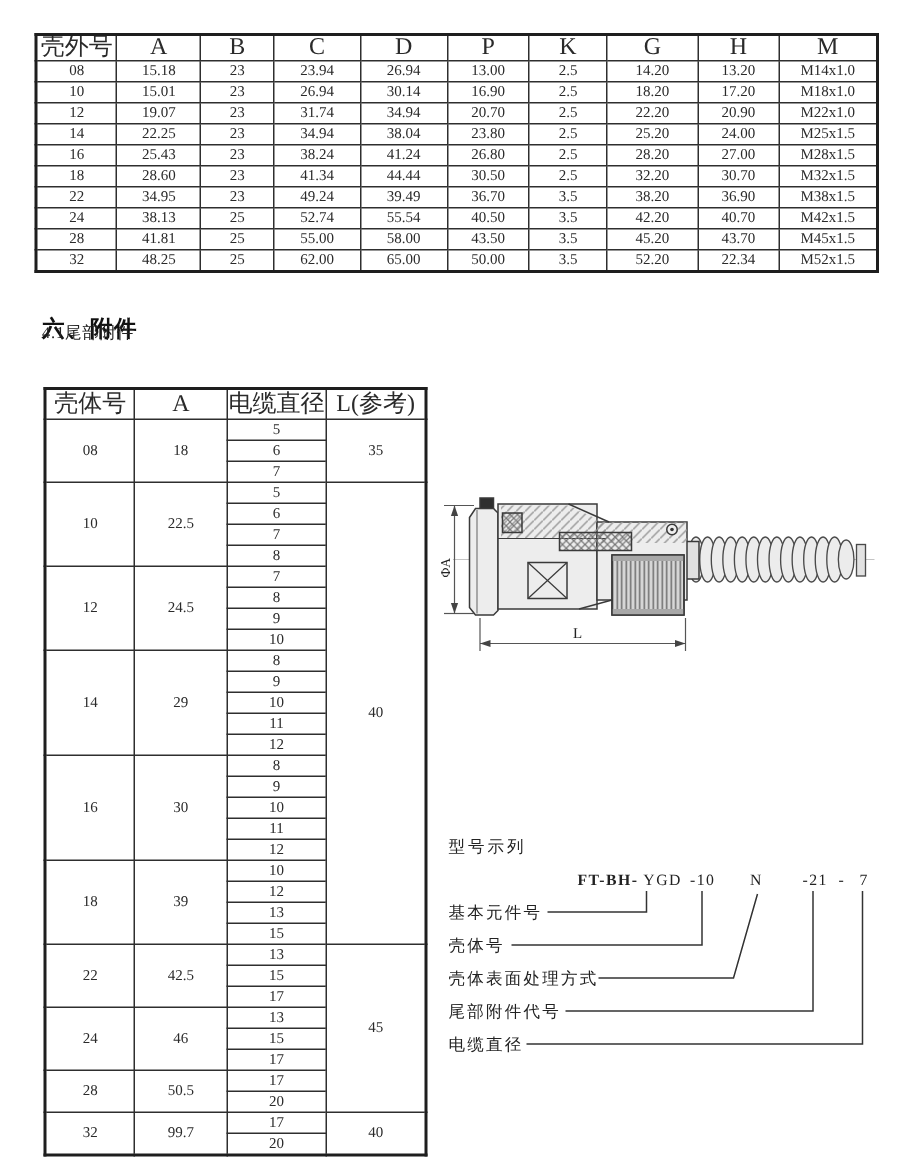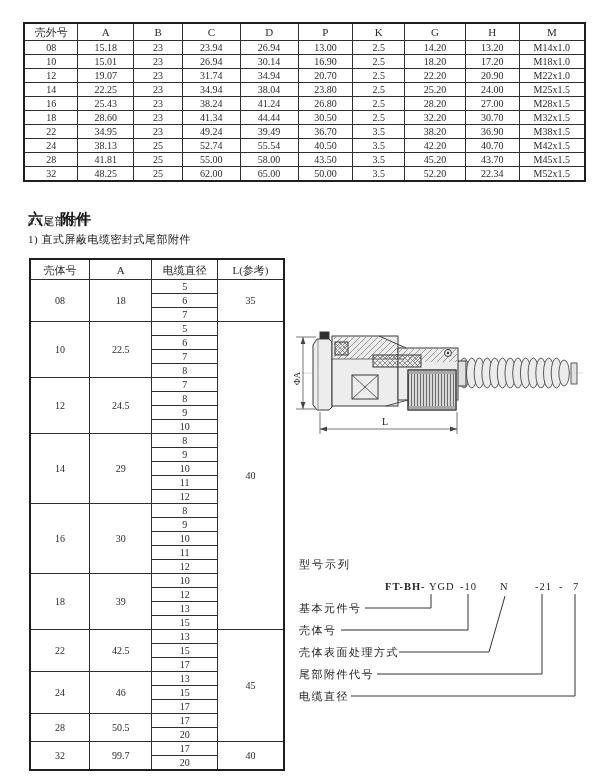--- a/index.html
+++ b/index.html
@@ -4,21 +4,21 @@
 <style>
   html,body{margin:0;padding:0;background:#fff;}
   .page{position:relative;width:600px;height:782px;background:#ffffff;overflow:hidden;
         font-family:"Liberation Serif","DejaVu Serif",serif;color:#2a2a2a;}
   .abs{position:absolute;}
   table.tb{border-collapse:collapse;table-layout:fixed;border:2px solid #1e1e1e;background:#fff;}
   table.tb td{border:1px solid #2e2e2e;text-align:center;vertical-align:middle;
         padding:0;font-size:10px;line-height:12px;height:13px;
         font-family:"Liberation Serif","DejaVu Serif",serif;color:#2a2a2a;
         overflow:hidden;white-space:nowrap;}
-  table.tb tr.hd td{height:16px;font-size:11px;}
+  table.tb tr.hd td{height:16px;font-size:16px;}
   #t2 tr.hd td{height:19px;}
   .sec-title{font-family:"Liberation Sans","DejaVu Sans",sans-serif;font-weight:bold;
         font-size:15px;color:#111;letter-spacing:1px;}
   .sec-sub{font-size:11px;color:#222;letter-spacing:0.5px;}
   svg text{font-family:"Liberation Serif","DejaVu Serif",serif;fill:#222;}
 </style>
 </head>
 <body>
 
 <div class="page">
@@ -171,21 +171,20 @@
             <td>52.20</td>
             <td>22.34</td>
             <td>M52x1.5</td>
           </tr>
         </tbody>
     </table>
   </div>
 
   <div class="abs sec-title" style="left:28px;top:189px;margin-top:21px;">六、附件</div>
   <div class="abs sec-sub" style="left:28px;top:214px;">4.1尾部附件</div>
-  <div class="abs sec-sub" style="left:28px;top:232px;">1) 直式屏蔽电缆密封式尾部附件</div>
 
   <div class="abs" style="left:29px;top:258px;width:256px;">
     <table class="tb" id="t2">
       <colgroup>
         <col style="width:60px">
           <col style="width:63px">
           <col style="width:66px">
           <col style="width:67px">
       </colgroup>
       <thead>

